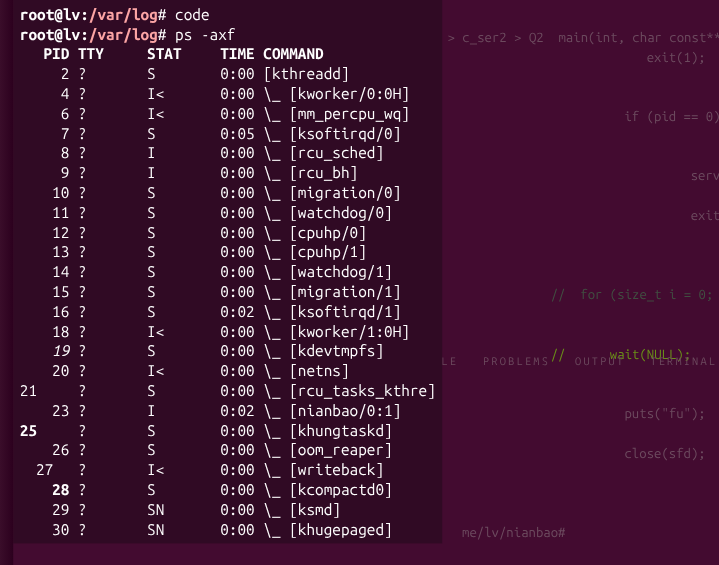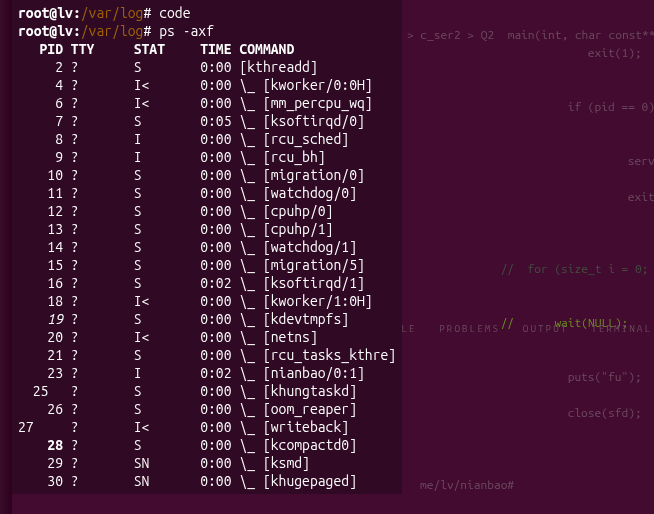--- a/index.html
+++ b/index.html
@@ -51,22 +51,22 @@
       min-width: 340px;
     }
     .prompt-line {
       white-space: pre;
     }
     .user-host {
       color: #ffffff;
       font-weight: bold;
     }
     .path {
-      color: #a16207;
-      font-weight: normal;
+      color: #fca5a5;
+      font-weight: bold;
     }
     .cmd {
       color: #ffffff;
     }
     .header-row {
       white-space: pre;
       font-weight: bold;
     }
     .proc-row {
       white-space: pre;
@@ -115,27 +115,27 @@
       <div class="proc-row"><span style="display: inline-block; width: 45px; text-align: right;">4</span> <span style="display: inline-block; width: 55px;">?</span> <span style="display: inline-block; width: 45px;">I&lt;</span> <span style="display: inline-block; width: 45px; text-align: right;">0:00</span> <span>\_ [kworker/0:0H]</span></div>
       <div class="proc-row"><span style="display: inline-block; width: 45px; text-align: right;">6</span> <span style="display: inline-block; width: 55px;">?</span> <span style="display: inline-block; width: 45px;">I&lt;</span> <span style="display: inline-block; width: 45px; text-align: right;">0:00</span> <span>\_ [mm_percpu_wq]</span></div>
       <div class="proc-row"><span style="display: inline-block; width: 45px; text-align: right;">7</span> <span style="display: inline-block; width: 55px;">?</span> <span style="display: inline-block; width: 45px;">S</span> <span style="display: inline-block; width: 45px; text-align: right;">0:05</span> <span>\_ [ksoftirqd/0]</span></div>
       <div class="proc-row"><span style="display: inline-block; width: 45px; text-align: right;">8</span> <span style="display: inline-block; width: 55px;">?</span> <span style="display: inline-block; width: 45px;">I</span> <span style="display: inline-block; width: 45px; text-align: right;">0:00</span> <span>\_ [rcu_sched]</span></div>
       <div class="proc-row"><span style="display: inline-block; width: 45px; text-align: right;">9</span> <span style="display: inline-block; width: 55px;">?</span> <span style="display: inline-block; width: 45px;">I</span> <span style="display: inline-block; width: 45px; text-align: right;">0:00</span> <span>\_ [rcu_bh]</span></div>
       <div class="proc-row"><span style="display: inline-block; width: 45px; text-align: right;">10</span> <span style="display: inline-block; width: 55px;">?</span> <span style="display: inline-block; width: 45px;">S</span> <span style="display: inline-block; width: 45px; text-align: right;">0:00</span> <span>\_ [migration/0]</span></div>
       <div class="proc-row"><span style="display: inline-block; width: 45px; text-align: right;">11</span> <span style="display: inline-block; width: 55px;">?</span> <span style="display: inline-block; width: 45px;">S</span> <span style="display: inline-block; width: 45px; text-align: right;">0:00</span> <span>\_ [watchdog/0]</span></div>
       <div class="proc-row"><span style="display: inline-block; width: 45px; text-align: right;">12</span> <span style="display: inline-block; width: 55px;">?</span> <span style="display: inline-block; width: 45px;">S</span> <span style="display: inline-block; width: 45px; text-align: right;">0:00</span> <span>\_ [cpuhp/0]</span></div>
       <div class="proc-row"><span style="display: inline-block; width: 45px; text-align: right;">13</span> <span style="display: inline-block; width: 55px;">?</span> <span style="display: inline-block; width: 45px;">S</span> <span style="display: inline-block; width: 45px; text-align: right;">0:00</span> <span>\_ [cpuhp/1]</span></div>
       <div class="proc-row"><span style="display: inline-block; width: 45px; text-align: right;">14</span> <span style="display: inline-block; width: 55px;">?</span> <span style="display: inline-block; width: 45px;">S</span> <span style="display: inline-block; width: 45px; text-align: right;">0:00</span> <span>\_ [watchdog/1]</span></div>
-      <div class="proc-row"><span style="display: inline-block; width: 45px; text-align: right;">15</span> <span style="display: inline-block; width: 55px;">?</span> <span style="display: inline-block; width: 45px;">S</span> <span style="display: inline-block; width: 45px; text-align: right;">0:00</span> <span>\_ [migration/5]</span></div>
+      <div class="proc-row"><span style="display: inline-block; width: 45px; text-align: right;">15</span> <span style="display: inline-block; width: 55px;">?</span> <span style="display: inline-block; width: 45px;">S</span> <span style="display: inline-block; width: 45px; text-align: right;">0:00</span> <span>\_ [migration/1]</span></div>
       <div class="proc-row"><span style="display: inline-block; width: 45px; text-align: right;">16</span> <span style="display: inline-block; width: 55px;">?</span> <span style="display: inline-block; width: 45px;">S</span> <span style="display: inline-block; width: 45px; text-align: right;">0:02</span> <span>\_ [ksoftirqd/1]</span></div>
       <div class="proc-row"><span style="display: inline-block; width: 45px; text-align: right;">18</span> <span style="display: inline-block; width: 55px;">?</span> <span style="display: inline-block; width: 45px;">I&lt;</span> <span style="display: inline-block; width: 45px; text-align: right;">0:00</span> <span>\_ [kworker/1:0H]</span></div>
       <div class="proc-row"><span style="display: inline-block; width: 45px; text-align: right; font-style: italic;">19</span> <span style="display: inline-block; width: 55px;">?</span> <span style="display: inline-block; width: 45px;">S</span> <span style="display: inline-block; width: 45px; text-align: right;">0:00</span> <span>\_ [kdevtmpfs]</span></div>
       <div class="proc-row"><span style="display: inline-block; width: 45px; text-align: right;">20</span> <span style="display: inline-block; width: 55px;">?</span> <span style="display: inline-block; width: 45px;">I&lt;</span> <span style="display: inline-block; width: 45px; text-align: right;">0:00</span> <span>\_ [netns]</span></div>
-      <div class="proc-row"><span style="display: inline-block; width: 45px; text-align: right;">21</span> <span style="display: inline-block; width: 55px;">?</span> <span style="display: inline-block; width: 45px;">S</span> <span style="display: inline-block; width: 45px; text-align: right;">0:00</span> <span>\_ [rcu_tasks_kthre]</span></div>
+      <div class="proc-row"><span style="display: inline-block; width: 45px; text-align: left;">21</span> <span style="display: inline-block; width: 55px;">?</span> <span style="display: inline-block; width: 45px;">S</span> <span style="display: inline-block; width: 45px; text-align: right;">0:00</span> <span>\_ [rcu_tasks_kthre]</span></div>
       <div class="proc-row"><span style="display: inline-block; width: 45px; text-align: right;">23</span> <span style="display: inline-block; width: 55px;">?</span> <span style="display: inline-block; width: 45px;">I</span> <span style="display: inline-block; width: 45px; text-align: right;">0:02</span> <span>\_ [nianbao/0:1]</span></div>
-      <div class="proc-row"><span style="display: inline-block; width: 45px; text-align: center;">25</span> <span style="display: inline-block; width: 55px;">?</span> <span style="display: inline-block; width: 45px;">S</span> <span style="display: inline-block; width: 45px; text-align: right;">0:00</span> <span>\_ [khungtaskd]</span></div>
+      <div class="proc-row"><span style="display: inline-block; width: 45px; text-align: left; font-weight: bold;">25</span> <span style="display: inline-block; width: 55px;">?</span> <span style="display: inline-block; width: 45px;">S</span> <span style="display: inline-block; width: 45px; text-align: right;">0:00</span> <span>\_ [khungtaskd]</span></div>
       <div class="proc-row"><span style="display: inline-block; width: 45px; text-align: right;">26</span> <span style="display: inline-block; width: 55px;">?</span> <span style="display: inline-block; width: 45px;">S</span> <span style="display: inline-block; width: 45px; text-align: right;">0:00</span> <span>\_ [oom_reaper]</span></div>
-      <div class="proc-row"><span style="display: inline-block; width: 45px; text-align: left;">27</span> <span style="display: inline-block; width: 55px;">?</span> <span style="display: inline-block; width: 45px;">I&lt;</span> <span style="display: inline-block; width: 45px; text-align: right;">0:00</span> <span>\_ [writeback]</span></div>
+      <div class="proc-row"><span style="display: inline-block; width: 45px; text-align: center;">27</span> <span style="display: inline-block; width: 55px;">?</span> <span style="display: inline-block; width: 45px;">I&lt;</span> <span style="display: inline-block; width: 45px; text-align: right;">0:00</span> <span>\_ [writeback]</span></div>
       <div class="proc-row"><span style="display: inline-block; width: 45px; text-align: right; font-weight: bold;">28</span> <span style="display: inline-block; width: 55px;">?</span> <span style="display: inline-block; width: 45px;">S</span> <span style="display: inline-block; width: 45px; text-align: right;">0:00</span> <span>\_ [kcompactd0]</span></div>
       <div class="proc-row"><span style="display: inline-block; width: 45px; text-align: right;">29</span> <span style="display: inline-block; width: 55px;">?</span> <span style="display: inline-block; width: 45px;">SN</span> <span style="display: inline-block; width: 45px; text-align: right;">0:00</span> <span>\_ [ksmd]</span></div>
       <div class="proc-row"><span style="display: inline-block; width: 45px; text-align: right;">30</span> <span style="display: inline-block; width: 55px;">?</span> <span style="display: inline-block; width: 45px;">SN</span> <span style="display: inline-block; width: 45px; text-align: right;">0:00</span> <span>\_ [khugepaged]</span></div>
     </div>
 </div>
 
 </body></html>

